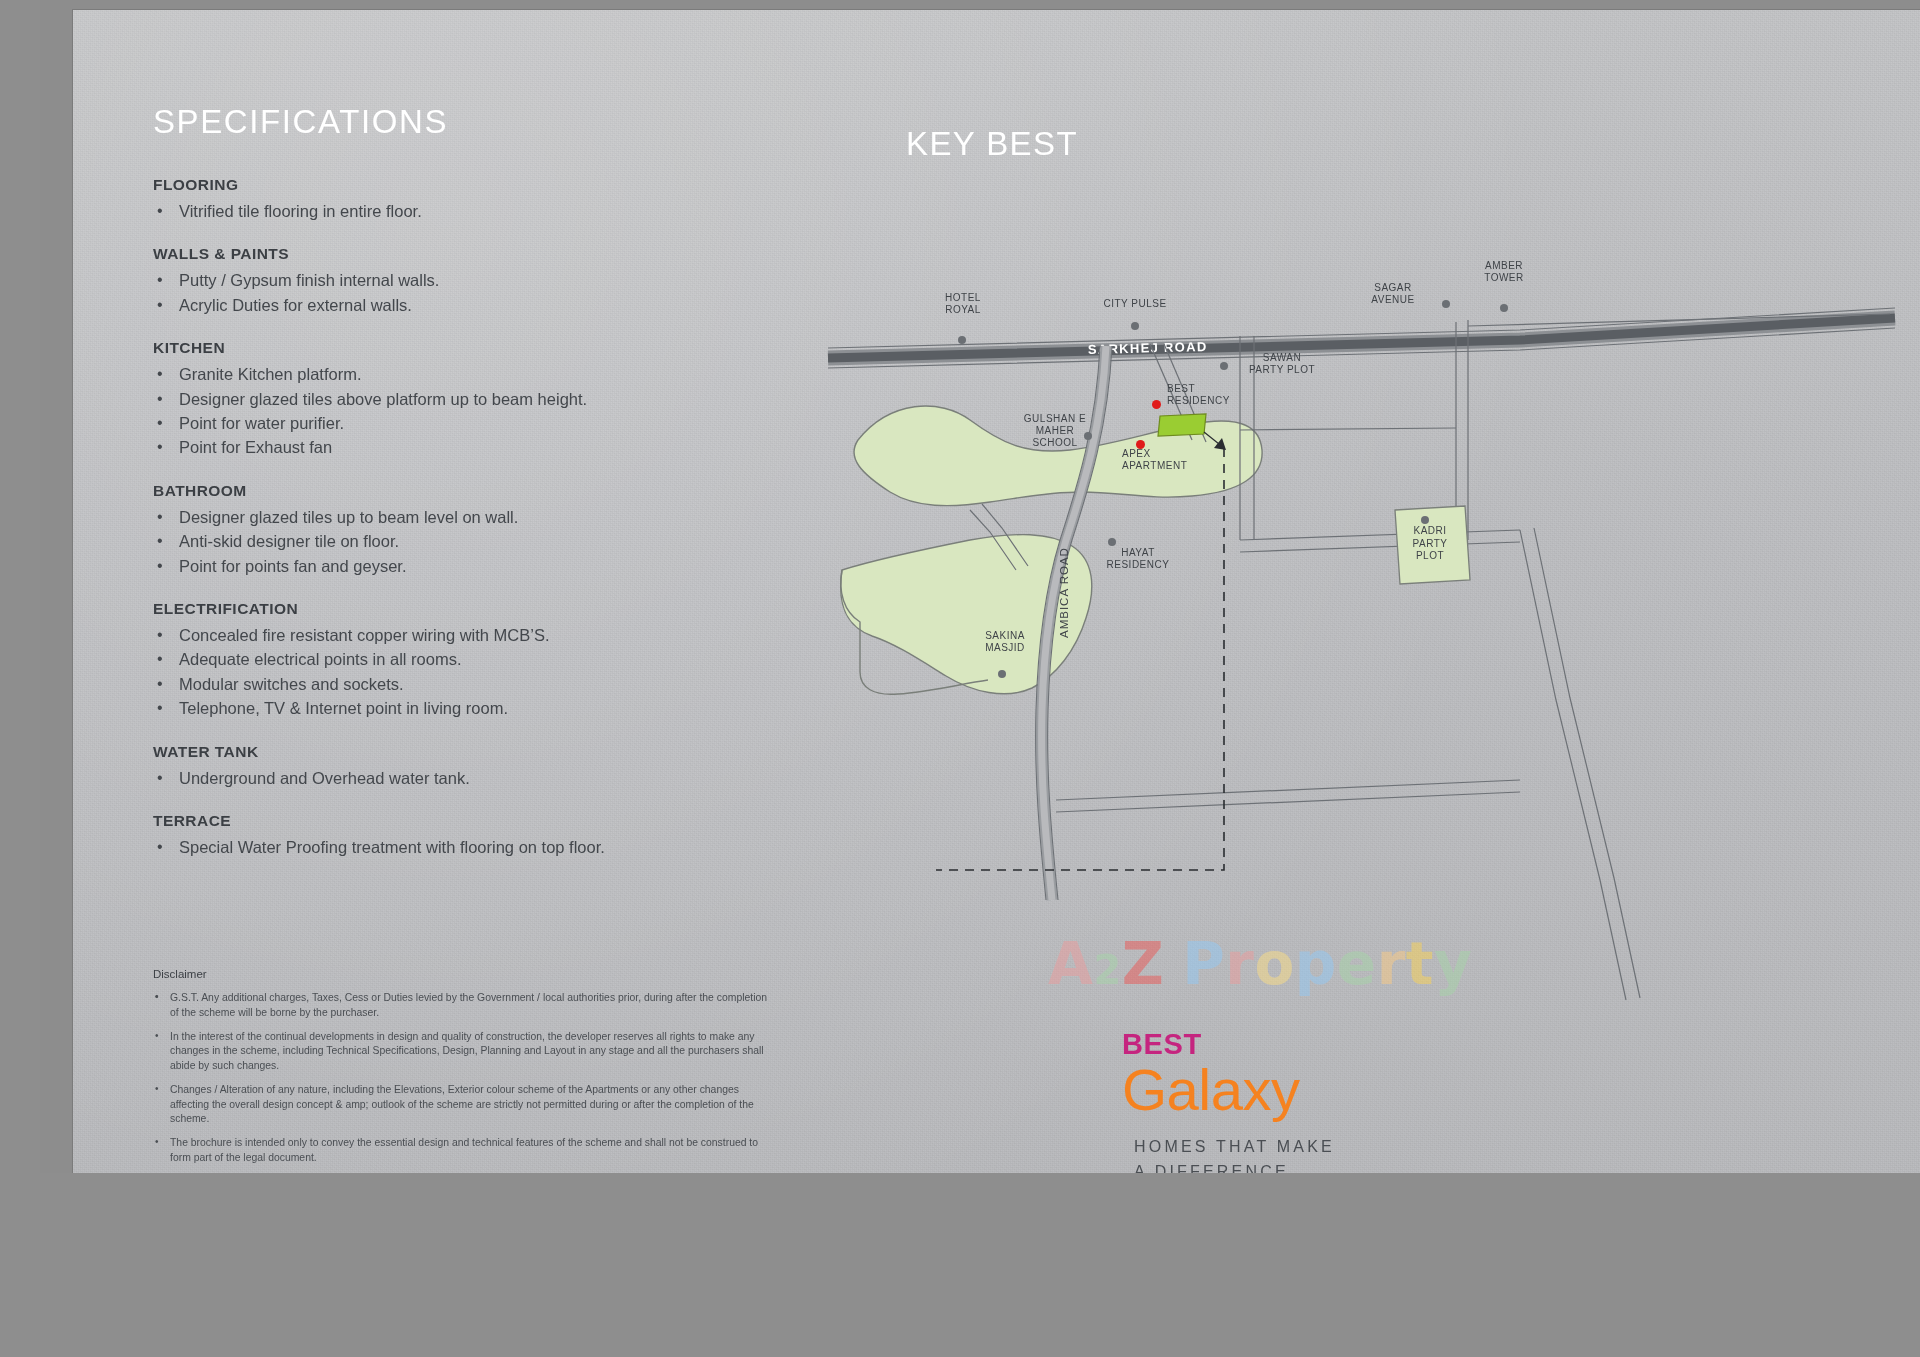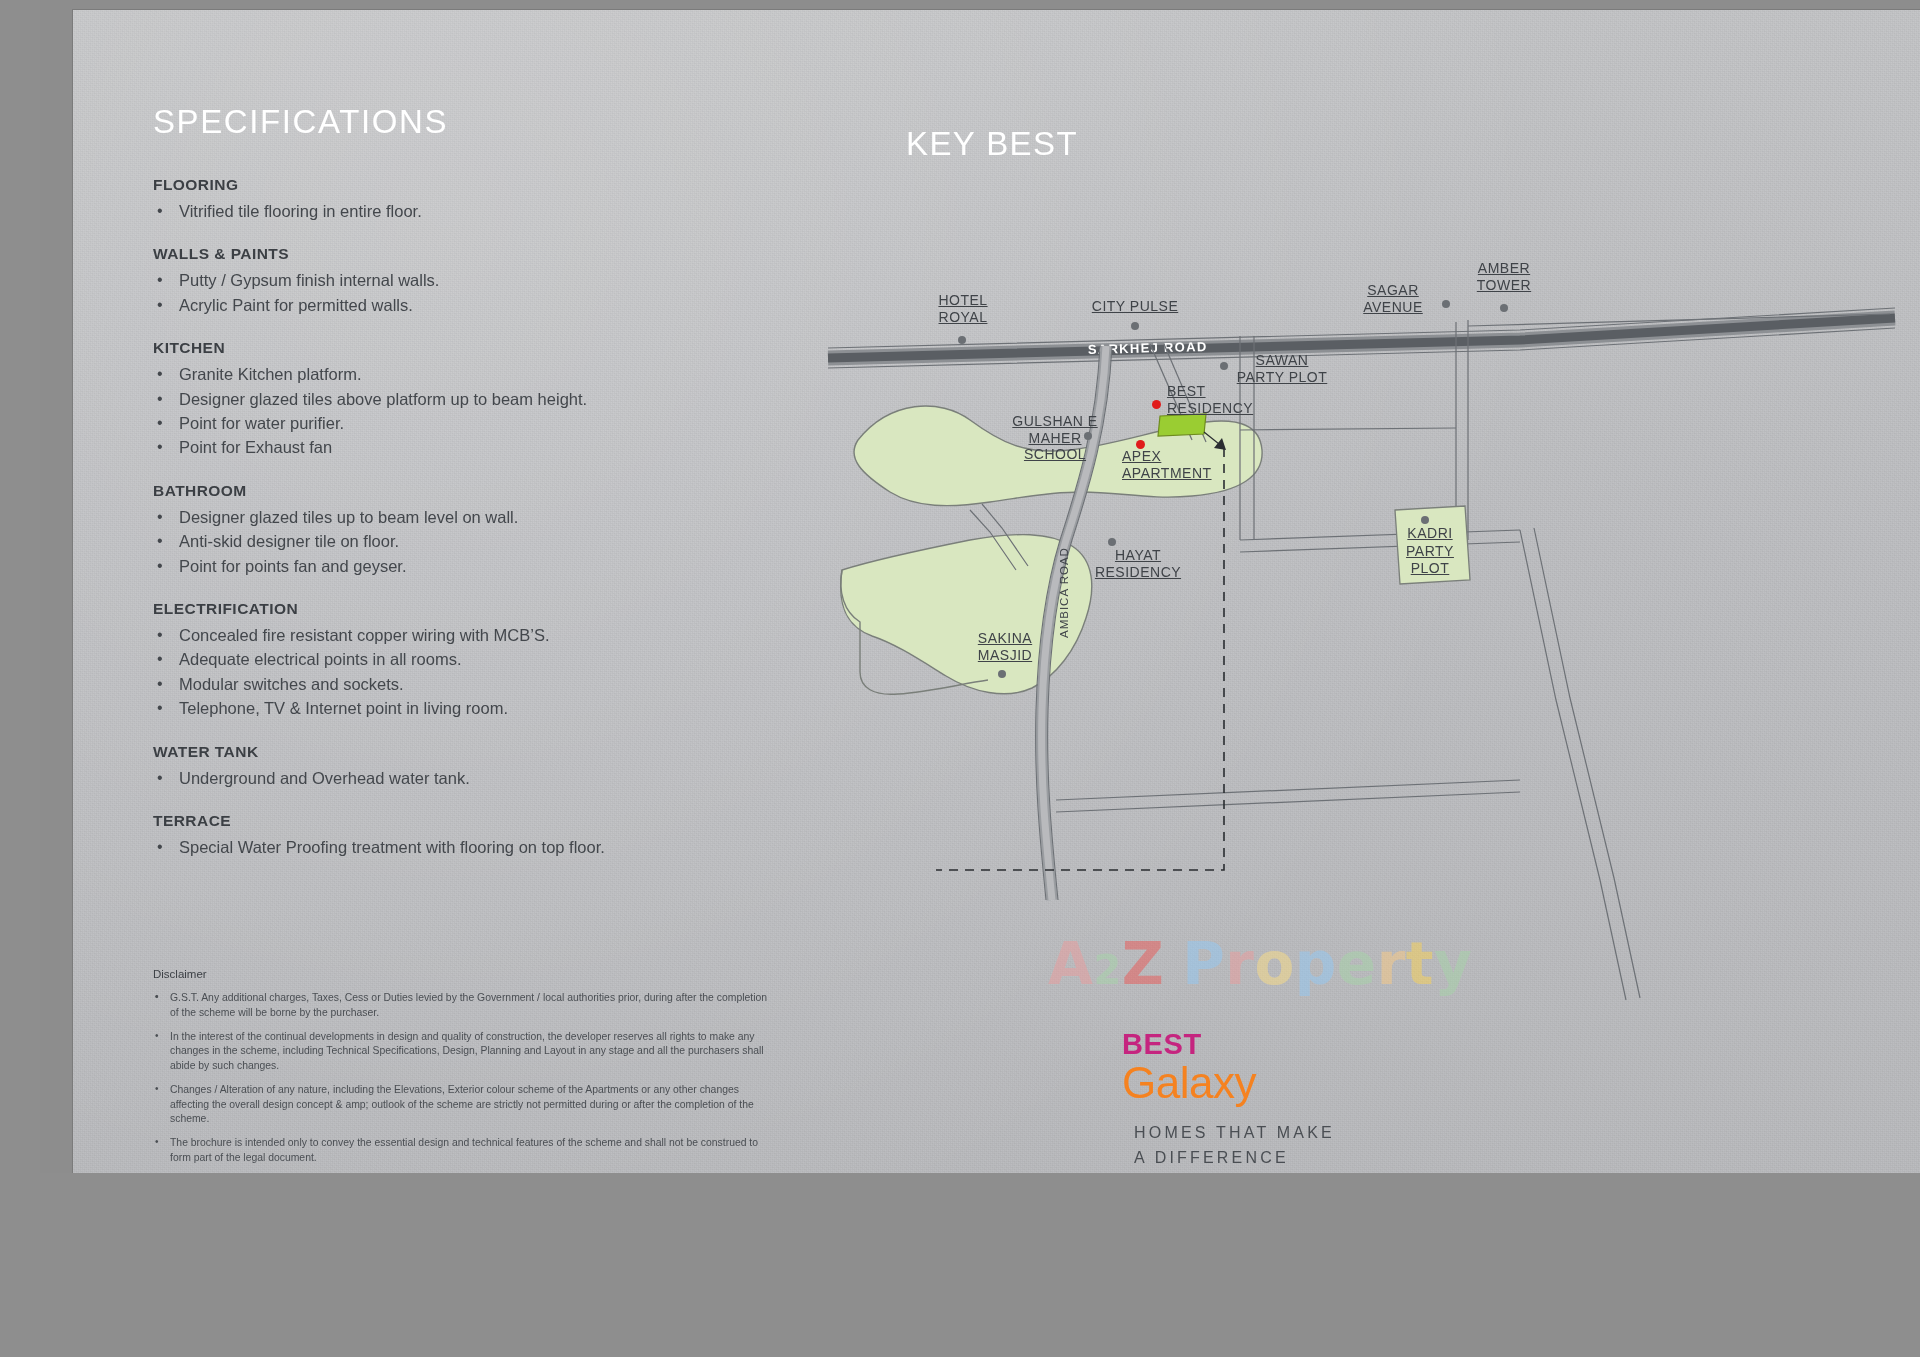--- a/index.html
+++ b/index.html
@@ -131,27 +131,26 @@
     position: absolute;
     left: 780px;
     top: 240px;
     width: 1080px;
     height: 800px;
   }
   .map-svg { position: absolute; left: 0; top: 0; }
 
   .mlabel {
     position: absolute;
-    font-size: 14px;
+    font-size: 10px;
     letter-spacing: .5px;
     color: #3f4348;
     line-height: 1.18;
     white-space: pre-line;
     font-weight: 400;
-    text-decoration: underline;
   }
   .mlabel.ctr { text-align: center; }
 
   .mdot {
     position: absolute;
     width: 8px; height: 8px;
     border-radius: 50%;
     background: #6b6f74;
   }
   .mdot.red { background: #e01b1b; width: 9px; height: 9px; }
@@ -177,21 +176,21 @@
     top: 1030px;
   }
   .logo-best {
     font-size: 29px;
     font-weight: 700;
     color: #c5257f;
     letter-spacing: .6px;
     line-height: 1;
   }
   .logo-galaxy {
-    font-size: 44px;
+    font-size: 58px;
     color: #f58220;
     line-height: 1;
     margin-top: 2px;
     font-weight: 400;
     letter-spacing: -.5px;
   }
   .logo-tag {
     margin-top: 16px;
     margin-left: 12px;
     font-size: 16px;
@@ -232,21 +231,21 @@
       <h3 class="spec-head">FLOORING</h3>
       <ul class="spec-list">
         <li><span class="dot">•</span><span>Vitrified tile flooring in entire floor.</span></li>
       </ul>
     </div>
 
     <div class="spec-group">
       <h3 class="spec-head">WALLS &amp; PAINTS</h3>
       <ul class="spec-list">
         <li><span class="dot">•</span><span>Putty / Gypsum finish internal walls.</span></li>
-        <li><span class="dot">•</span><span>Acrylic Paint for permitted walls.</span></li>
+        <li><span class="dot">•</span><span>Acrylic Duties for external walls.</span></li>
       </ul>
     </div>
 
     <div class="spec-group">
       <h3 class="spec-head">KITCHEN</h3>
       <ul class="spec-list">
         <li><span class="dot">•</span><span>Granite Kitchen platform.</span></li>
         <li><span class="dot">•</span><span>Designer glazed tiles above platform up to beam height.</span></li>
         <li><span class="dot">•</span><span>Point for water purifier.</span></li>
         <li><span class="dot">•</span><span>Point for Exhaust fan</span></li>

